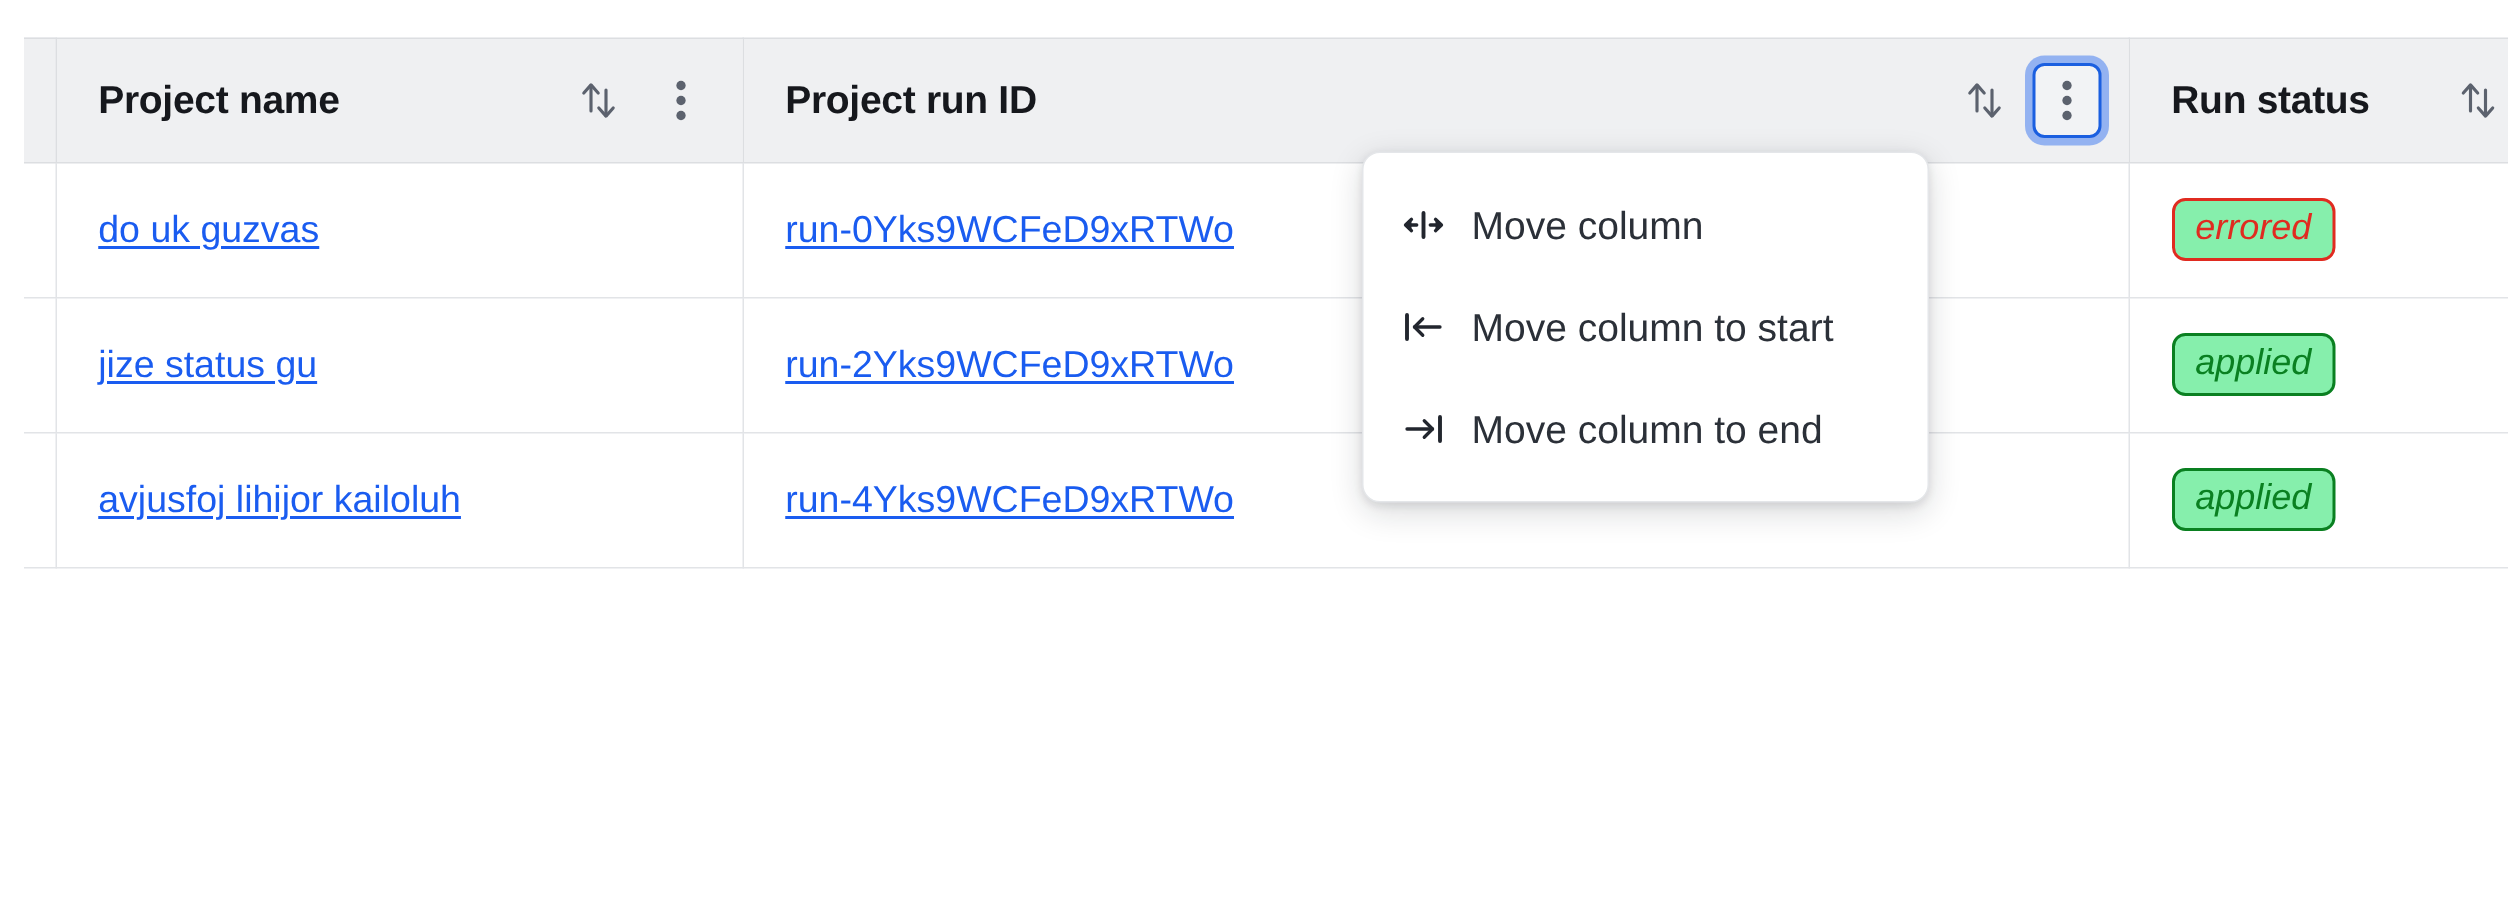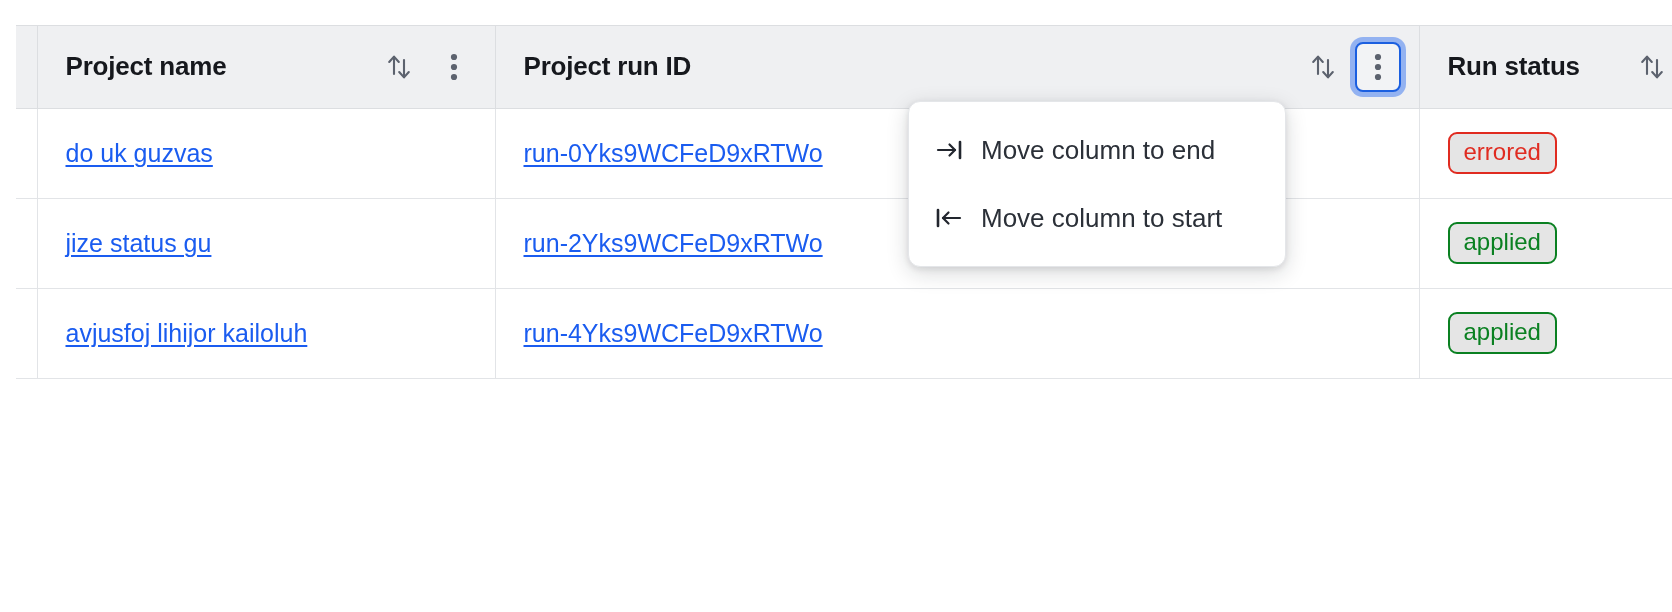--- a/index.html
+++ b/index.html
@@ -117,22 +117,23 @@
     cursor: pointer;
   }
 
   .badge {
     display: inline-block;
     border: 2px solid currentColor;
     border-radius: 9px;
     padding: 5px 14px 7px 14px;
     font-size: 24px;
     line-height: 1.05;
-    background: #e5e5e5;
+    background: #86efac;
     white-space: nowrap;
+    font-style: italic;
   }
   .badge.errored { color: #e02b20; }
   .badge.applied { color: #0a8021; }
   .badge.planned { color: #bd5b04; }
 
   
   .menu {
     position: absolute;
     left: 908px; top: 101px;
     width: 378px;
@@ -284,38 +285,50 @@
         </td>
         <td class="dcell last">
           <span class="badge applied">applied</span>
         </td>
       </tr>
     </tbody>
   </table>
 
   <div class="menu">
 
+    <div class="menu-item">
+      <span class="menu-icon">
+        <svg width="28" height="22" viewBox="0 0 28 22" fill="none" stroke="#22262e" stroke-width="2.2" stroke-linecap="round" stroke-linejoin="round">
+          <line x1="14" y1="3" x2="14" y2="19" stroke-width="2.6"></line>
+          <line x1="9.5" y1="11" x2="2.5" y2="11"></line>
+          <polyline points="6,7.2 2,11 6,14.8" fill="#22262e" stroke="#22262e"></polyline>
+          <line x1="18.5" y1="11" x2="25.5" y2="11"></line>
+          <polyline points="22,7.2 26,11 22,14.8" fill="#22262e" stroke="#22262e"></polyline>
+        </svg>
+      </span>
+      <span class="menu-label">Move column</span>
+    </div>
+
+    <div class="menu-item">
+      <span class="menu-icon">
+        <svg width="28" height="22" viewBox="0 0 28 22" fill="none" stroke="#22262e" stroke-width="2.2" stroke-linecap="round" stroke-linejoin="round">
+          <line x1="3" y1="3" x2="3" y2="19" stroke-width="2.6"></line>
+          <line x1="25" y1="11" x2="8" y2="11"></line>
+          <polyline points="13.5,5.5 8,11 13.5,16.5"></polyline>
+        </svg>
+      </span>
+      <span class="menu-label">Move column to start</span>
+    </div>
 
     <div class="menu-item">
       <span class="menu-icon">
         <svg width="28" height="22" viewBox="0 0 28 22" fill="none" stroke="#22262e" stroke-width="2.2" stroke-linecap="round" stroke-linejoin="round">
           <line x1="25" y1="3" x2="25" y2="19" stroke-width="2.6"></line>
           <line x1="3" y1="11" x2="20" y2="11"></line>
           <polyline points="14.5,5.5 20,11 14.5,16.5"></polyline>
         </svg>
       </span>
       <span class="menu-label">Move column to end</span>
     </div>
 
-    <div class="menu-item">
-      <span class="menu-icon">
-        <svg width="28" height="22" viewBox="0 0 28 22" fill="none" stroke="#22262e" stroke-width="2.2" stroke-linecap="round" stroke-linejoin="round">
-          <line x1="3" y1="3" x2="3" y2="19" stroke-width="2.6"></line>
-          <line x1="25" y1="11" x2="8" y2="11"></line>
-          <polyline points="13.5,5.5 8,11 13.5,16.5"></polyline>
-        </svg>
-      </span>
-      <span class="menu-label">Move column to start</span>
-    </div>
-
   </div>
 
 </div>
 
 </body></html>

